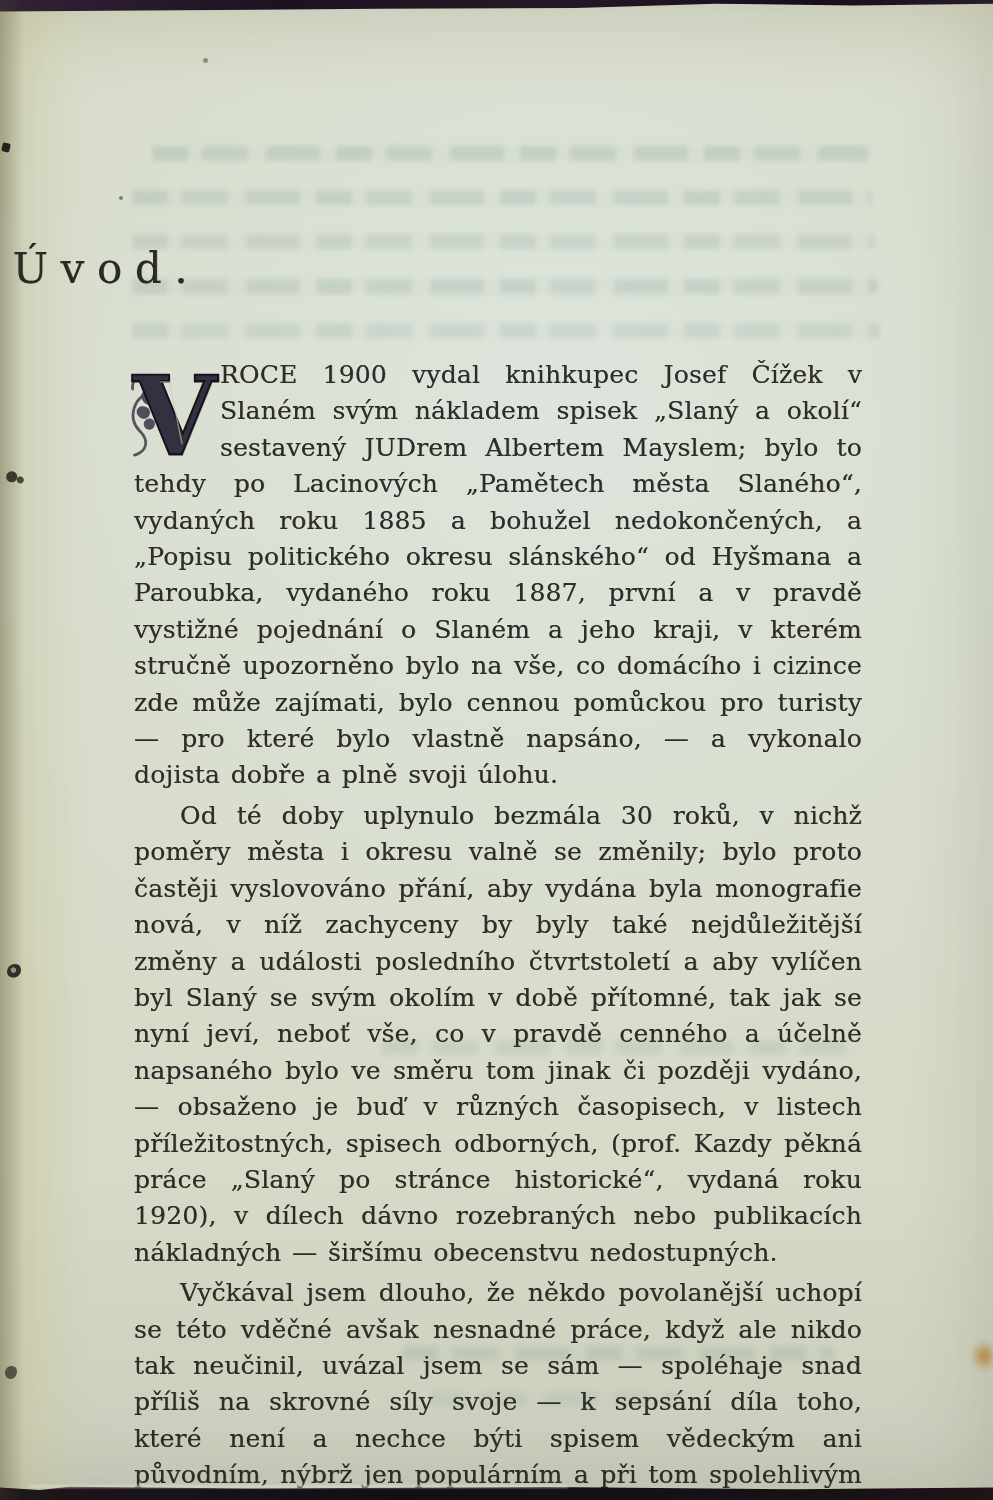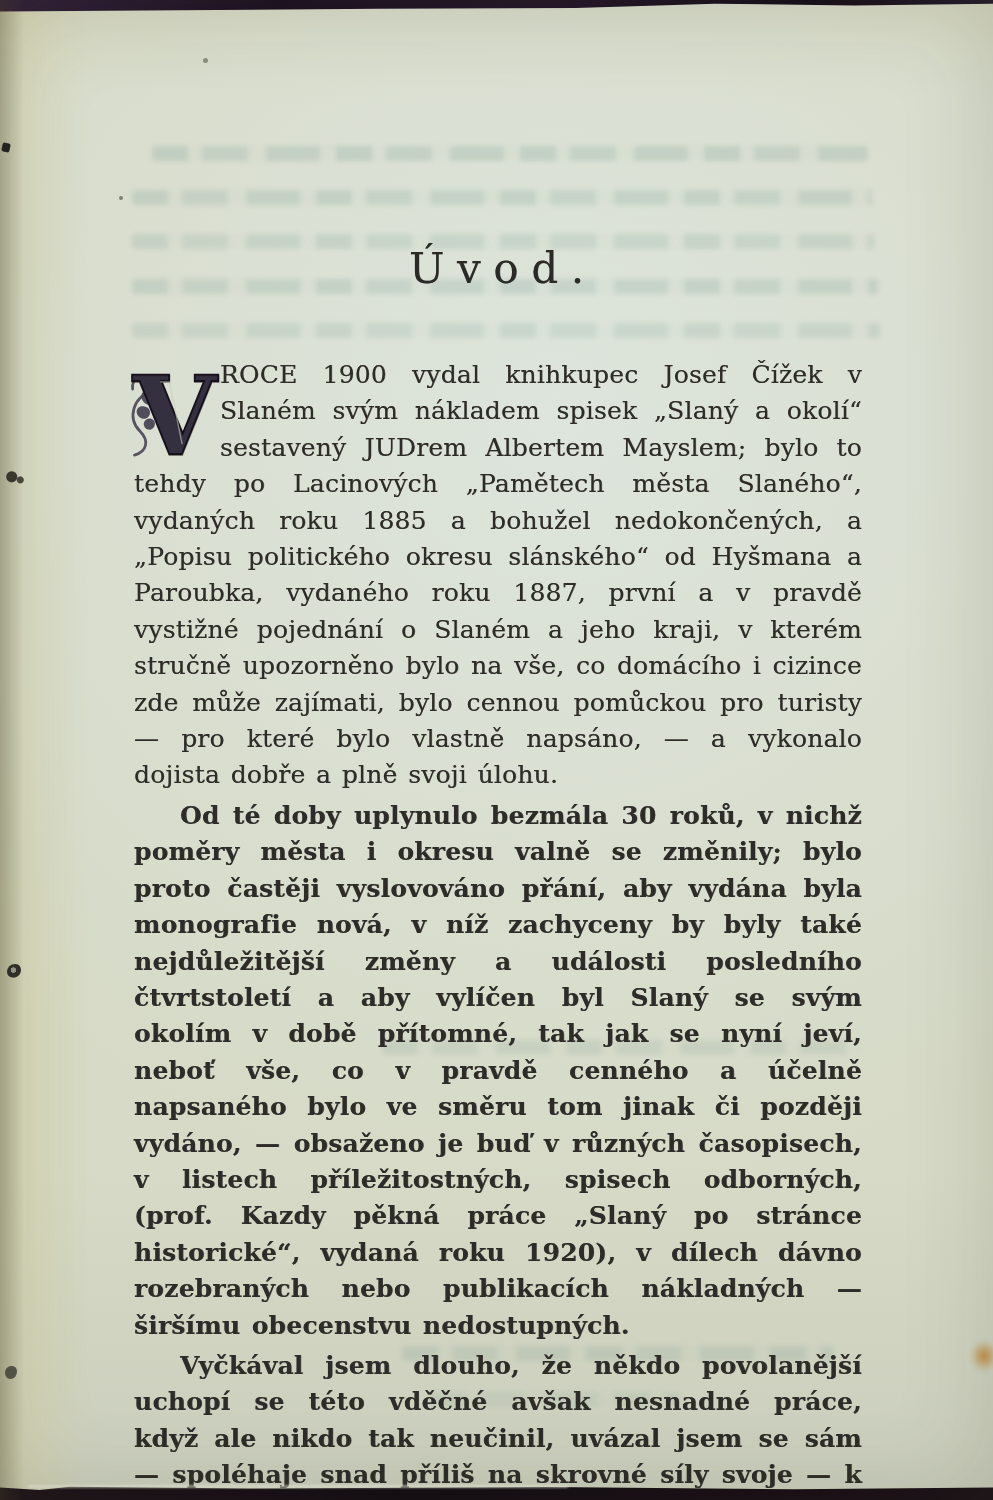--- a/index.html
+++ b/index.html
@@ -68,32 +68,32 @@
   .s6{left:119px;top:196px;width:4px;height:4px;border-radius:50%;background:#7d8070;}
   .stain{
     position:absolute;right:-10px;top:1334px;width:38px;height:44px;
     background:radial-gradient(closest-side, rgba(188,122,32,0.80), rgba(188,122,32,0) 72%);
     filter:blur(2px);
   }
 
   
   .title{
     position:absolute;top:244px;left:0;width:100%;margin:0;
-    text-align:center;font-size:42px;font-weight:normal;
+    text-align:left;font-size:42px;font-weight:normal;
     letter-spacing:0.30em;text-indent:0.30em;color:#2a2a26;
     text-shadow:0.4px 0.4px 0 rgba(42,42,38,0.5);
   }
   .textblock{
     position:absolute;left:134px;top:357px;width:728px;
     font-size:25px;line-height:36.4px;text-align:justify;
     letter-spacing:0.2px;word-spacing:2.5px;
     text-shadow:0.35px 0.35px 0 rgba(46,44,40,0.55);
   }
   .para{margin:0 0 4px 0;padding:0;}
-  .indent{text-indent:46px;font-weight:bold;}
+  .indent{text-indent:46px;}
   .dropcap{
     float:left;width:88px;height:106px;margin:3px 14px 0 -16px;position:relative;
   }
   .dropcap svg{position:absolute;inset:0;overflow:visible;}
 </style>
 </head>
 <body>
 
 <div class="scan">
 

